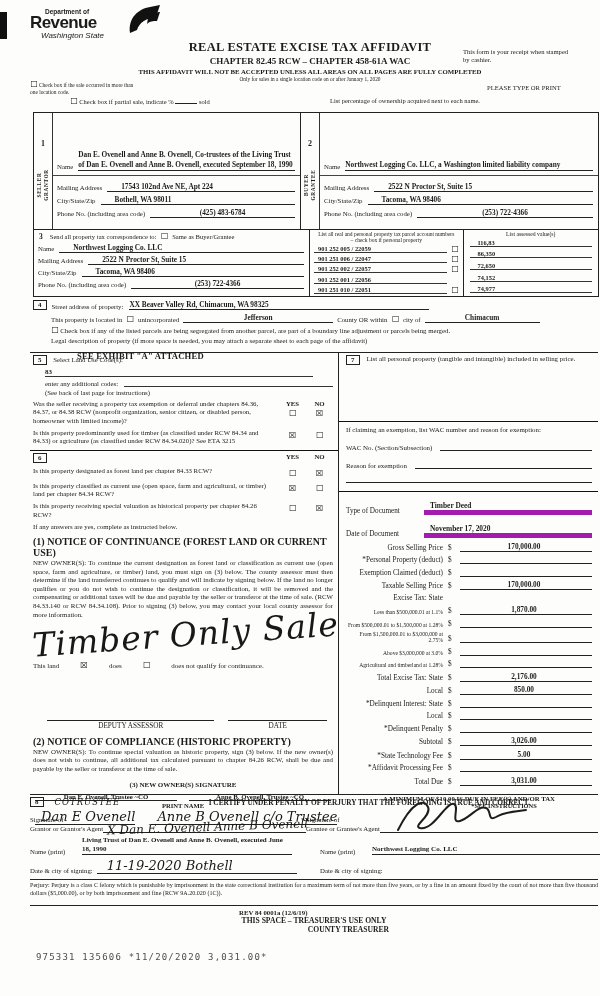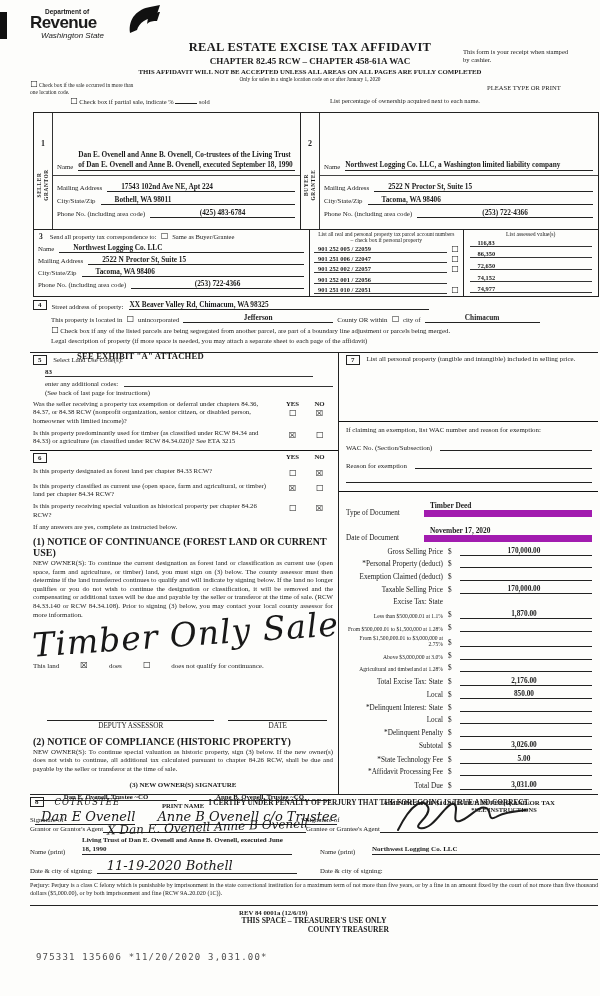--- a/index.html
+++ b/index.html
@@ -121,21 +121,21 @@
   
   .s7top { display:flex; }
   .s7text { flex:1; line-height:1.3; padding-left:2px; }
   .rspacer { height:56px; }
   .hr-r { border-top:1.5px solid #111; margin:0 -6px 0 -7px; }
   .wacrow { display:flex; align-items:flex-end; margin-top:9px; }
   .wacrow .fill { flex:1; border-bottom:1px solid #222; margin-left:8px; min-height:8px; }
   .blankline { border-bottom:1px solid #222; margin-top:12px; min-height:1px; }
   .docrow { display:flex; align-items:flex-end; margin-top:9px; }
   .doclab { width:78px; font-size:7.2px; flex:none; }
-  .docval { flex:1; border-bottom:7px solid #a21caf; font-weight:bold; font-size:7.4px; padding-left:6px; }
+  .docval { flex:1; border-bottom:5px solid #a21caf; font-weight:bold; font-size:7.4px; padding-left:6px; }
   .mrow { display:flex; align-items:flex-end; margin-top:3.5px; }
   .mlab { flex:1; text-align:right; padding-right:5px; font-size:7.2px; }
   .mlab.sm { font-size:5.6px; }
   .mdollar { width:12px; font-size:7.2px; flex:none; }
   .mval { width:128px; flex:none; border-bottom:1px solid #222; text-align:center;
           font-weight:bold; font-size:7.3px; min-height:8px; padding-right:4px; }
   .mrow.noline .mval { border-bottom:none; }
   .minnote { text-align:center; font-weight:bold; font-size:6.8px; margin-top:9px; }
   .seeinstr { text-align:center; font-weight:bold; font-size:6.4px; padding-left:70px; }
 

